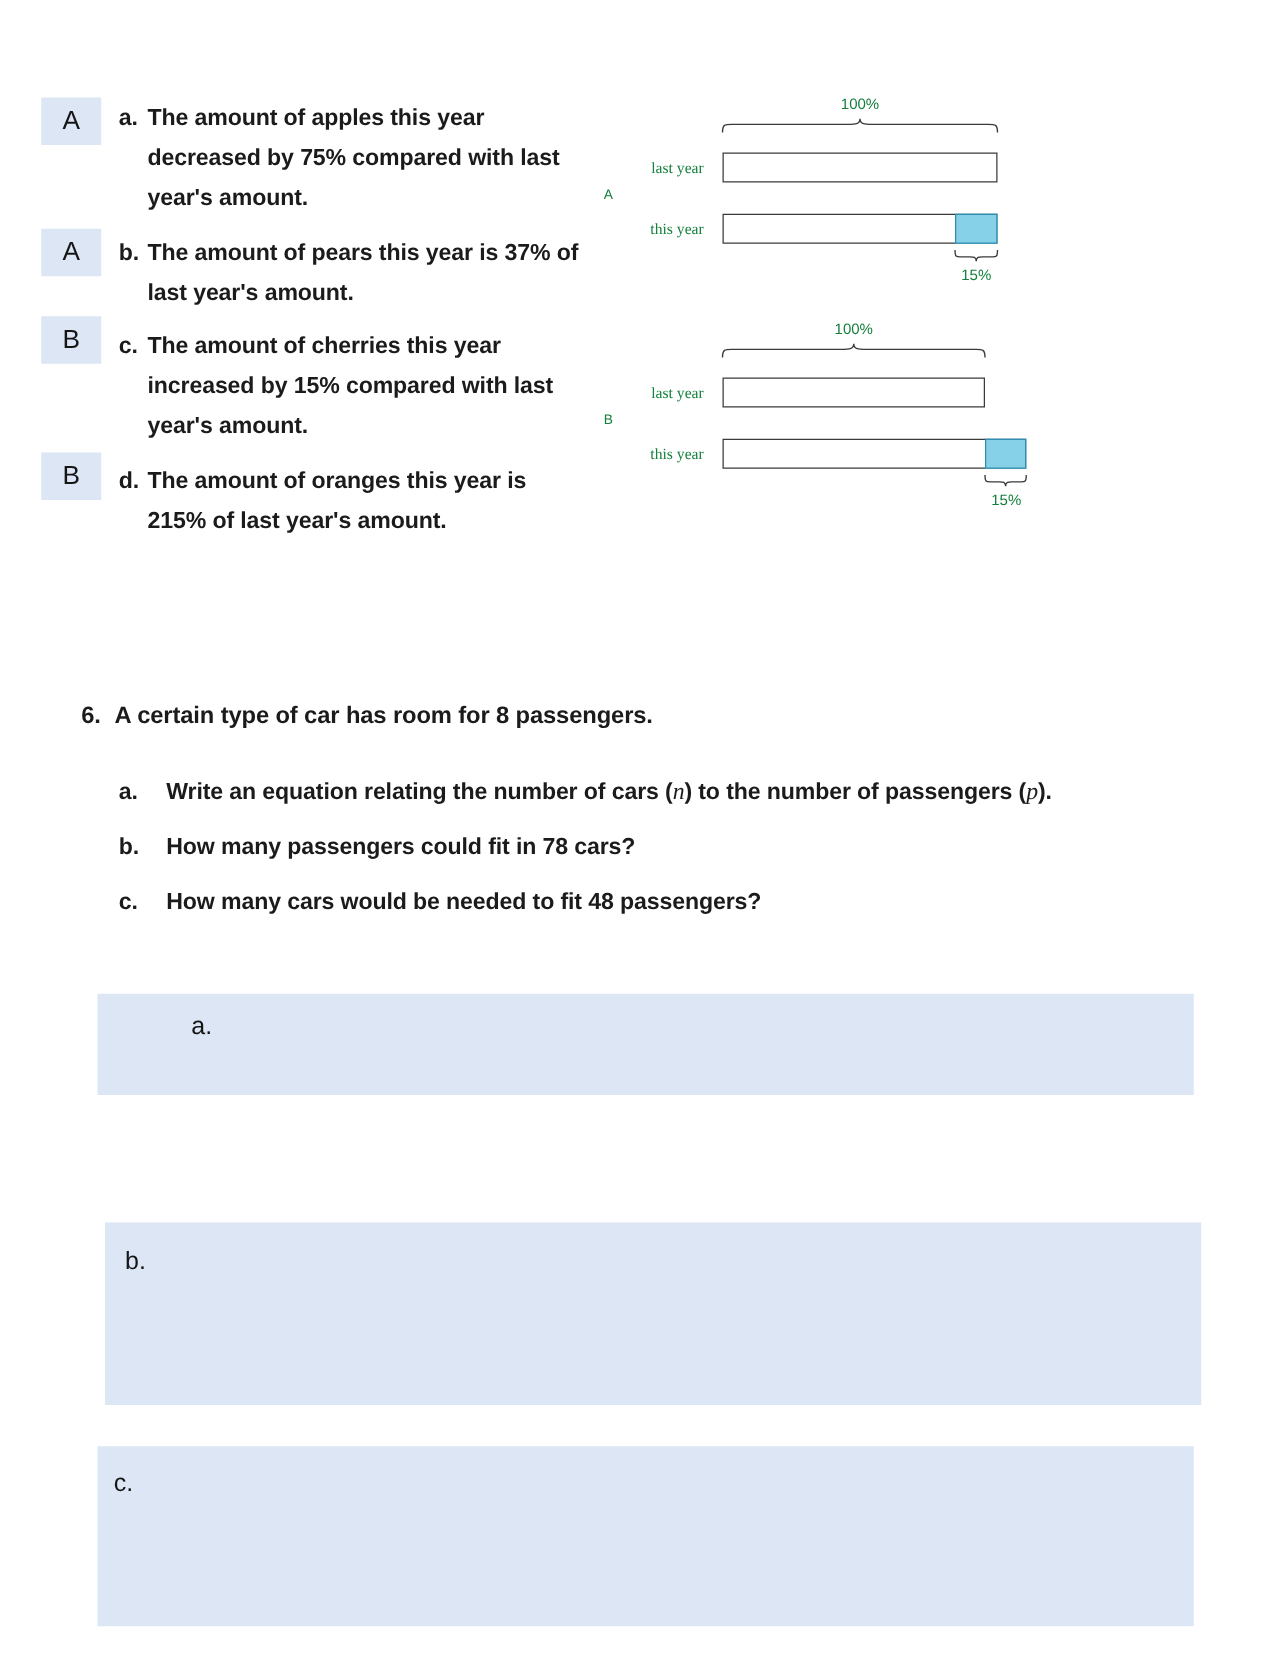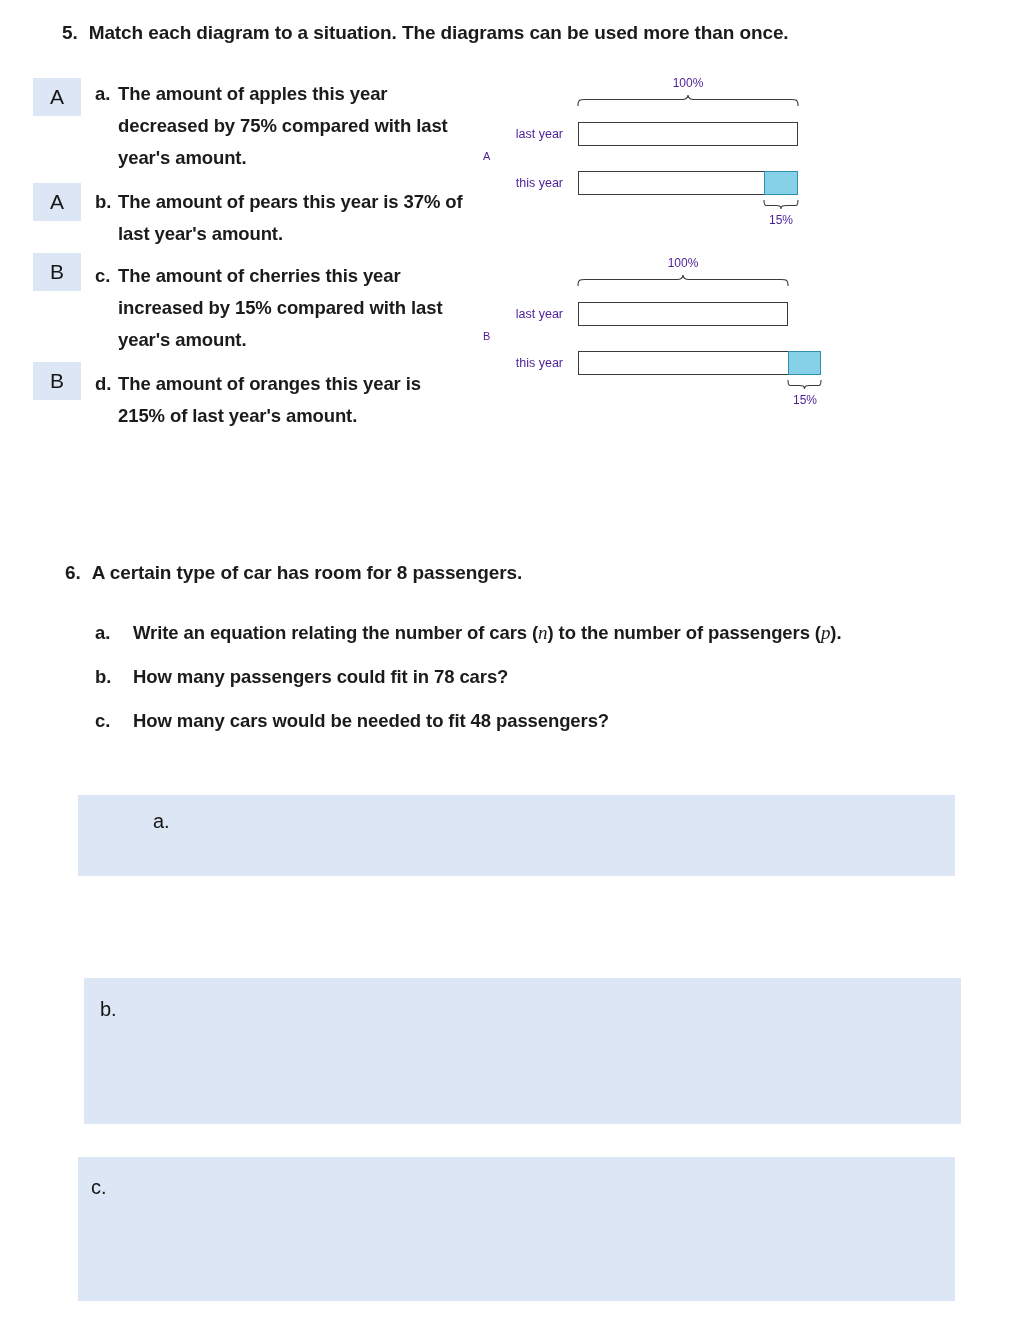--- a/index.html
+++ b/index.html
@@ -14,40 +14,37 @@
   .item { font-weight: 700; font-size: 18.5px; line-height: 32px; letter-spacing: -0.1px; }
   .item .lab { position: absolute; left: 0; top: 0; }
   .item .txt { display: block; margin-left: 23px; white-space: pre-line; }
   .item .txt-line { display: block; margin-left: 38px; white-space: nowrap; }
   .var { font-family: "Liberation Serif", serif; font-style: italic; font-weight: 400; font-size: 19px; }
   .slot {
     width: 48px; height: 38px; background: var(--answer-highlight, #dce6f5);
     display: flex; align-items: center; justify-content: center;
     font-size: 21px; font-weight: 400; color: #161616;
   }
-  .diagram { position: absolute; width: 360px; height: 170px; font-size: 12px; color: #4c1d95; }
+  .diagram { position: absolute; width: 360px; height: 170px; font-size: 12px; color: #15803d; }
   .bar { position: absolute; height: 24px; border: 1px solid #3a3a3a; background: #fff; }
   .seg { position: absolute; top: -1px; bottom: -1px; right: -1px;
          background: var(--tape-fill, #86d1e8); border: 1px solid var(--tape-stroke, #2e8fb0); }
-  .rowlab { position: absolute; width: 80px; text-align: right; line-height: 24px; font-size: 12.5px; }
+  .rowlab { position: absolute; width: 80px; text-align: right; line-height: 24px; font-size: 12.5px; font-family: Liberation Serif, serif; }
   .pct { position: absolute; text-align: center; font-size: 12px; }
   .dletter { position: absolute; font-size: 11px; }
   .brace { position: absolute; overflow: visible; }
   .brace path { stroke: #3a3a3a; fill: none; stroke-width: 1.1px; }
   .ansbox { position: absolute; background: var(--answer-highlight, #dce6f5); }
   .ansbox .lab { position: absolute; font-size: 20px; font-weight: 400; color: #161616; }
 </style>
 </head>
 <body>
 
 <div class="page">
 
-  <div class="qheader abs" style="left:62px; top:22px;">
-    <span class="qnum">5.</span><span>Match each diagram to a situation. The diagrams can be used more than once.</span>
-  </div>
 
   <div class="slot abs" style="left:33px; top:78px;">A</div>
   <div class="slot abs" style="left:33px; top:183px;">A</div>
   <div class="slot abs" style="left:33px; top:253px;">B</div>
   <div class="slot abs" style="left:33px; top:362px;">B</div>
 
   <div class="item abs" style="left:95px; top:78px; width:378px;">
     <span class="lab">a.</span>
     <span class="txt">The amount of apples this year
 decreased by 75% compared with last

